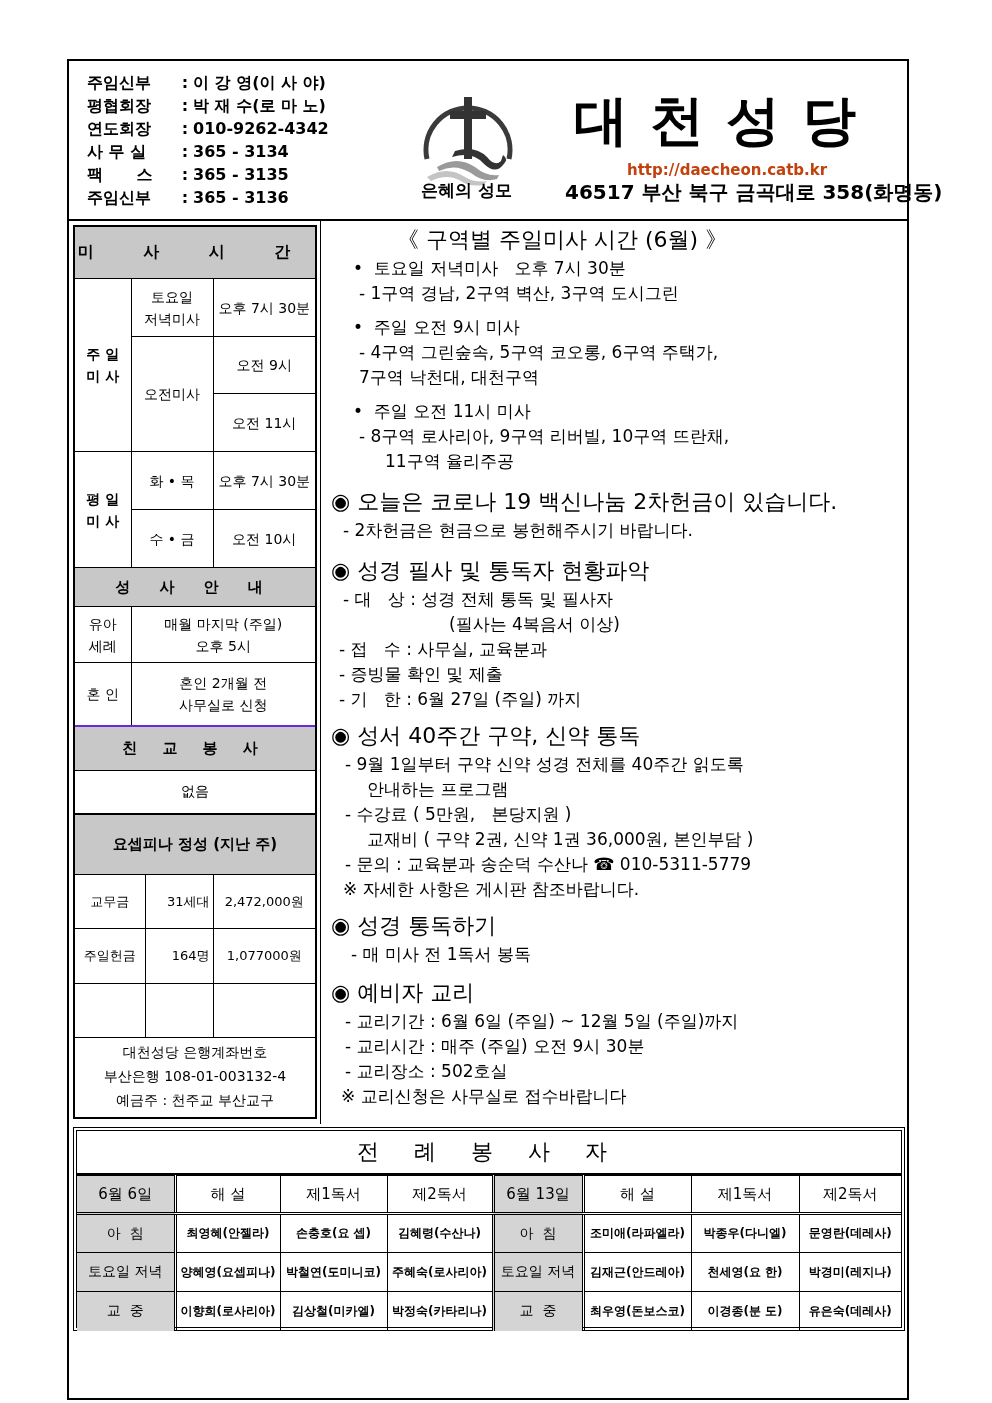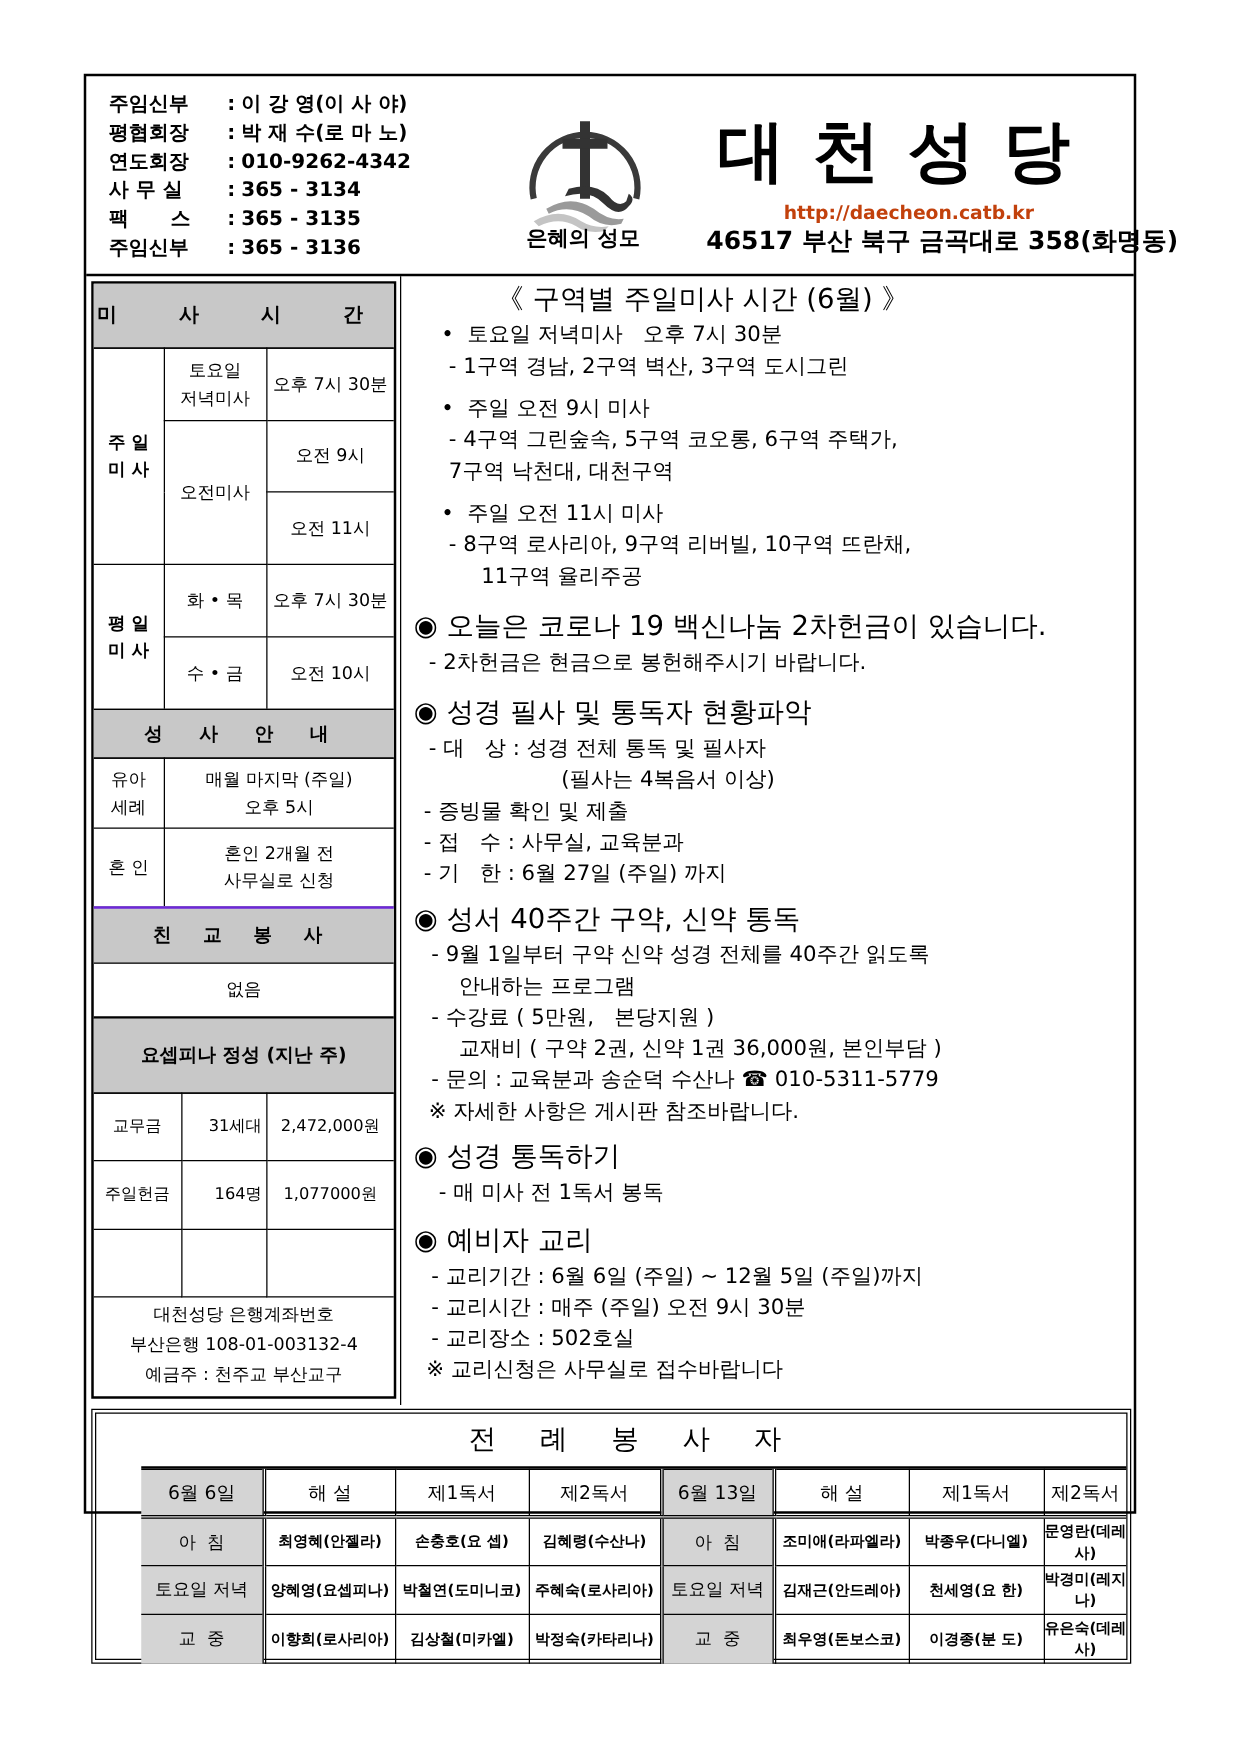--- a/index.html
+++ b/index.html
@@ -1,17 +1,17 @@
 <!DOCTYPE html>
 <html><head>
 <meta charset="utf-8">
 <style>
   * { box-sizing: border-box; margin: 0; padding: 0; }
   body { width: 992px; height: 1403px; background: #ffffff; position: relative; font-family: "DejaVu Sans", sans-serif; color: #000; overflow: hidden; }
-  .page { position: absolute; left: 67px; top: 59px; width: 842px; height: 1152px; border: 2px solid #000; }
+  .page { position: absolute; left: 67px; top: 59px; width: 842px; height: 1341px; border: 2px solid #000; }
   
   .header { position: absolute; left: 0; top: 0; width: 838px; height: 160px; border-bottom: 2px solid #000; }
   .contacts { position: absolute; left: 18px; top: 10px; font-size: 16px; line-height: 23px; font-weight: bold; }
   .contacts .row { display: flex; white-space: nowrap; }
   .contacts .lbl { display: inline-block; width: 90px; letter-spacing: 0px; }
   .contacts .sep { display: inline-block; width: 16px; text-align: center; }
   .logo { position: absolute; left: 348px; top: 28px; width: 100px; height: 128px; }
   .logo-cap { position: absolute; left: 352px; top: 118px; font-size: 17px; font-weight: bold; white-space: nowrap; }
   .title { position: absolute; left: 505px; top: 24px; font-size: 54px; font-weight: bold; letter-spacing: 22px; white-space: nowrap; font-family: "DejaVu Sans", sans-serif; }
   .url { position: absolute; left: 558px; top: 100px; font-size: 15px; font-weight: bold; color: #c2410c; }
@@ -23,21 +23,21 @@
   table.grid { border-collapse: collapse; width: 100%; }
   table.grid td { border: 1px solid #000; text-align: center; font-size: 14px; font-weight: bold; line-height: 22px; }
   
   .rightcol { position: absolute; left: 262px; top: 164px; width: 570px; height: 894px; font-weight: normal; }
   .rtitle { font-size: 22px; margin-left: 66px; line-height: 30px; }
   .bullet-line { font-size: 17px; line-height: 26px; white-space: nowrap; }
   .sub-line { font-size: 17px; line-height: 25px; white-space: nowrap; }
   .sec-title { font-size: 22px; line-height: 32px; white-space: nowrap; }
   .gap { height: 8px; }
   
-  .bottom { position: absolute; left: 4px; top: 1066px; width: 832px; height: 204px; border: 3px double #000; border-width: 4px; padding-left: 36px; }
+  .bottom { position: absolute; left: 4px; top: 1066px; width: 832px; height: 204px; border: 3px double #000; border-width: 4px; }
   .btitle { height: 44px; border-bottom: 2px solid #000; text-align: center; font-size: 22px; line-height: 42px; letter-spacing: 14px; }
   table.svc { border-collapse: collapse; width: 100%; }
   table.svc td { border: 1px solid #000; text-align: center; font-size: 12px; font-weight: bold; height: 39px; }
   table.svc tr.hdr td { font-size: 15px; font-weight: normal; height: 38px; }
   table.svc td.gray { background: #d4d4d4; font-size: 14px; font-weight: normal; }
   table.svc td.dbl { border-left: 3px double #000; }
   table.svc tr.hdr td { border-bottom: 3px double #000; }
 </style>
 </head>
 <body>
@@ -223,22 +223,22 @@
     <div>
       <div class="sec-title"><span>◉</span> <span>오늘은 코로나 19 백신나눔 2차헌금이 있습니다.</span></div>
       <div class="sub-line" style="margin-left:12px">- 2차헌금은 현금으로 봉헌해주시기 바랍니다.</div>
     </div>
     <div class="gap" style="height:12px"></div>
 
     <div>
       <div class="sec-title"><span>◉</span> <span>성경 필사 및 통독자 현황파악</span></div>
       <div class="sub-line" style="margin-left:12px;white-space:pre">- 대   상 : 성경 전체 통독 및 필사자</div>
       <div class="sub-line" style="margin-left:118px">(필사는 4복음서 이상)</div>
+      <div class="sub-line" style="margin-left:8px;white-space:pre">- 접   수 : 사무실, 교육분과</div>
       <div class="sub-line" style="margin-left:8px">- 증빙물 확인 및 제출</div>
-      <div class="sub-line" style="margin-left:8px;white-space:pre">- 접   수 : 사무실, 교육분과</div>
       <div class="sub-line" style="margin-left:8px;white-space:pre">- 기   한 : 6월 27일 (주일) 까지</div>
     </div>
     <div class="gap"></div>
 
     <div>
       <div class="sec-title"><span>◉</span> <span>성서 40주간 구약, 신약 통독</span></div>
       <div class="sub-line" style="margin-left:14px">- 9월 1일부터 구약 신약 성경 전체를 40주간 읽도록</div>
       <div class="sub-line" style="margin-left:36px">안내하는 프로그램</div>
       <div class="sub-line" style="margin-left:14px;white-space:pre">- 수강료 ( 5만원,   본당지원 )</div>
       <div class="sub-line" style="margin-left:36px">교재비 ( 구약 2권, 신약 1권 36,000원, 본인부담 )</div>

